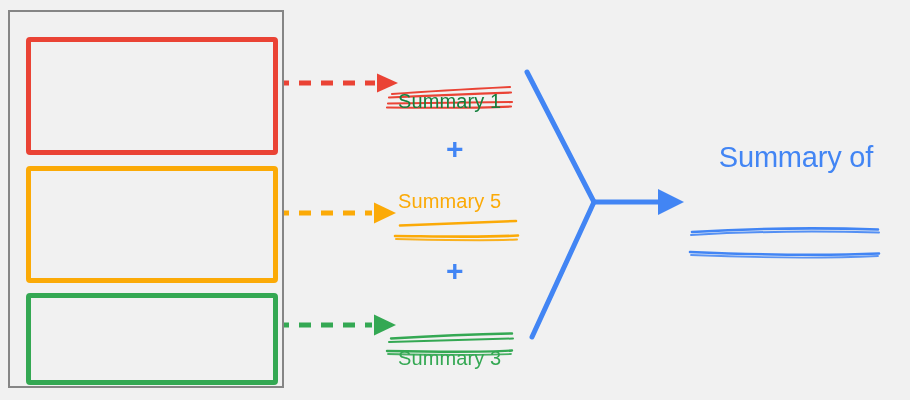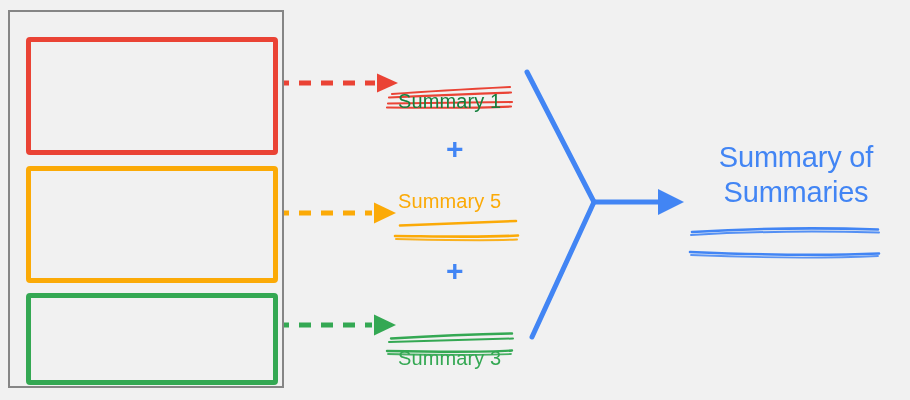--- a/index.html
+++ b/index.html
@@ -182,16 +182,15 @@
 
   <div class="summary-label s1">Summary 1</div>
   <div class="summary-label s2">Summary 5</div>
   <div class="summary-label s3">Summary 3</div>
 
   <div class="plus-sign p1">+</div>
   <div class="plus-sign p2">+</div>
 
   <div class="final-title">
     <span class="ln">Summary of</span>
-    <span class="ln">Summaries</span>
   </div>
 
 </div>
 
 </body></html>

